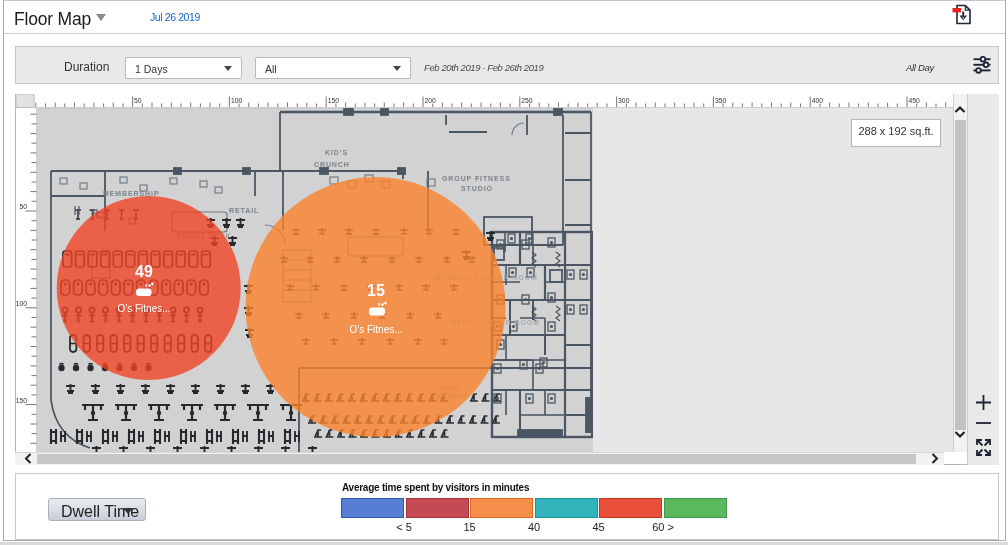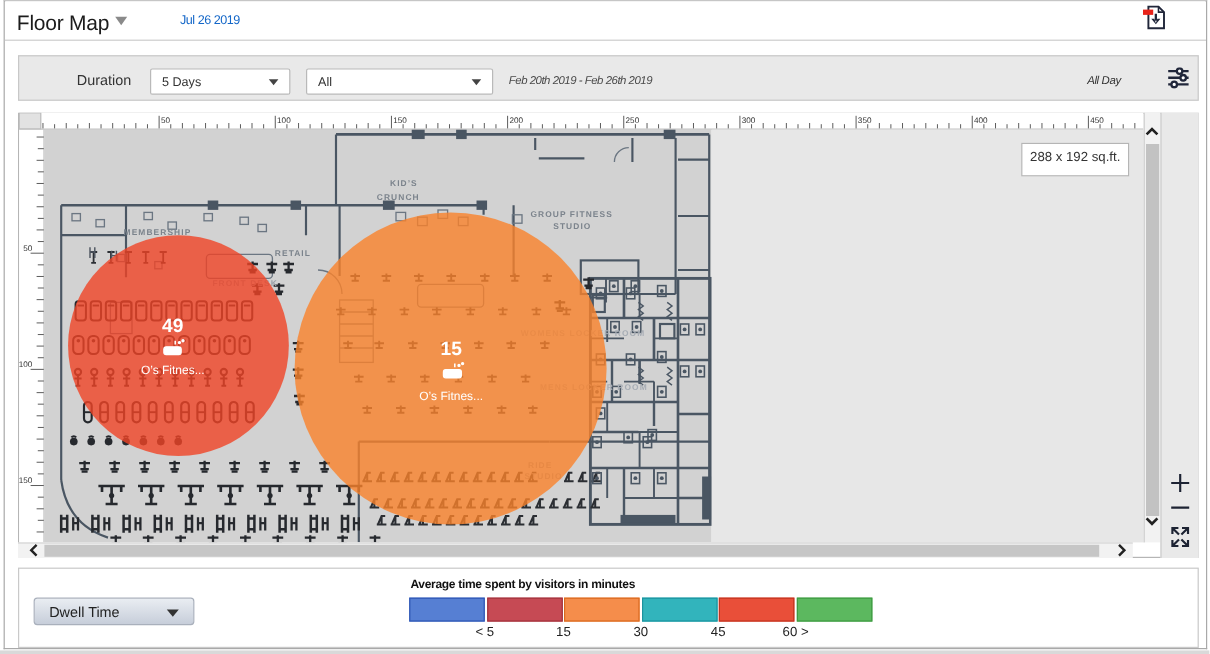--- a/index.html
+++ b/index.html
@@ -21,21 +21,21 @@
 #allday{left:906px;top:62px;width:60px;text-align:left;font-size:9.5px;letter-spacing:-0.3px;font-style:italic;color:#333}
 #mapc{left:15px;top:94px;width:984px;height:371px;border:1px solid #b5b5b5;background:#fff}
 #planlight{left:593px;top:108px;width:360px;height:344px;background:#e7e7e7}
 #sqft{left:851px;top:119px;width:90px;height:28px;background:#fff;border:1px solid #b5b5b5;font-size:11px;color:#333;text-align:center;line-height:22px}
 #vsb{left:953px;top:94px;width:14px;height:358px;background:#f2f2f2;border-left:1px solid #ccc}
 #vthumb{left:955px;top:120px;width:11px;height:310px;background:#c2c2c2}
 #hsb{left:15px;top:452px;width:929px;height:13px;background:#f2f2f2;border-top:1px solid #d5d5d5}
 #hthumb{left:37px;top:454px;width:879px;height:10px;background:#c6c6c6}
 #rcol{left:967px;top:94px;width:32px;height:371px;background:#e9e9e9;border-left:1px solid #ccc}
 #panel{left:15px;top:473px;width:984px;height:67px;background:#fff;border:1px solid #c9c9c9}
-#dwell{left:28px;top:498px;width:134px;height:23px;border:1px solid #a9b0bc;border-radius:3px;background:linear-gradient(#e9edf2,#c7ceda);font-size:12px;color:#222}
+#dwell{left:48px;top:498px;width:98px;height:23px;border:1px solid #a9b0bc;border-radius:3px;background:linear-gradient(#e9edf2,#c7ceda);font-size:16px;color:#222}
 #dwell .tx{position:absolute;left:12px;top:4px}
 #dwell .ar{position:absolute;right:12px;top:9px;width:0;height:0;border-left:5px solid transparent;border-right:5px solid transparent;border-top:6px solid #333}
 #legtitle{left:342px;top:482px;font-size:10px;letter-spacing:-0.25px;font-weight:bold;color:#111}
 .lb{top:498px;width:63px;height:20px}
 .ll{top:521px;font-size:11px;color:#222;width:40px;text-align:center}
 </style></head>
 <body>
 <div class="abs" id="frame"></div>
 <div class="abs" id="botstrip"></div>
 <div class="abs" id="title">Floor Map</div>
@@ -45,21 +45,21 @@
  <path d="M7 2.5h8.4l4.6 4.6V20.5H7z" fill="#fff" stroke="#20263a" stroke-width="1.6"></path>
  <path d="M15.4 2.5v4.6h4.6" fill="none" stroke="#20263a" stroke-width="1.3"></path>
  <rect x="2.5" y="5" width="8.5" height="4.4" fill="#e8231a"></rect>
  <path d="M13.2 8.5v5.8" stroke="#20263a" stroke-width="1.9" fill="none"></path>
  <path d="M9.4 12.6h2.5l1.3 3.6 1.3-3.6h2.5l-3.8 4.6z" fill="#20263a"></path>
 </svg>
 <div class="abs" id="hsep"></div>
 <div class="abs" id="toolbar"></div>
 <div class="abs" id="durlab">Duration</div>
 <div class="abs sel" id="sel1">
-    <span class="tx">5 Days</span>
+    <span class="tx">1 Days</span>
     <span class="ar"></span>
   </div>
 <div class="abs sel" id="sel2">
     <span class="tx">All</span>
     <span class="ar"></span>
   </div>
 <div class="abs" id="drange">Feb 20th 2019 - Feb 26th 2019</div>
 <div class="abs" id="allday">All Day</div>
 <svg class="abs" style="left:973px;top:56px" width="18" height="18" viewBox="0 0 18 18">
  <g stroke="#20263a" stroke-width="1.9" fill="#fff">
@@ -486,14 +486,14 @@
   </div>
 <div class="abs" id="legtitle">Average time spent by visitors in minutes</div>
 <div class="abs lb" style="left:341px;background:#567fd3;border:1px solid #2e56b5"></div>
 <div class="abs lb" style="left:405.6px;background:#c64a54;border:1px solid #a2333d"></div>
 <div class="abs lb" style="left:470.2px;background:#f58d4b;border:1px solid #d96a1e"></div>
 <div class="abs lb" style="left:534.8px;background:#32b4bc;border:1px solid #1a939e"></div>
 <div class="abs lb" style="left:599.4px;background:#e94f39;border:1px solid #c23420"></div>
 <div class="abs lb" style="left:664px;background:#5cb85f;border:1px solid #3e9a42"></div>
 <div class="abs ll" style="left:384px">&lt; 5</div>
 <div class="abs ll" style="left:449.5px">15</div>
-<div class="abs ll" style="left:514px">30</div>
+<div class="abs ll" style="left:514px">40</div>
 <div class="abs ll" style="left:578.5px">45</div>
 <div class="abs ll" style="left:643px">60 &gt;</div>
 </body></html>

